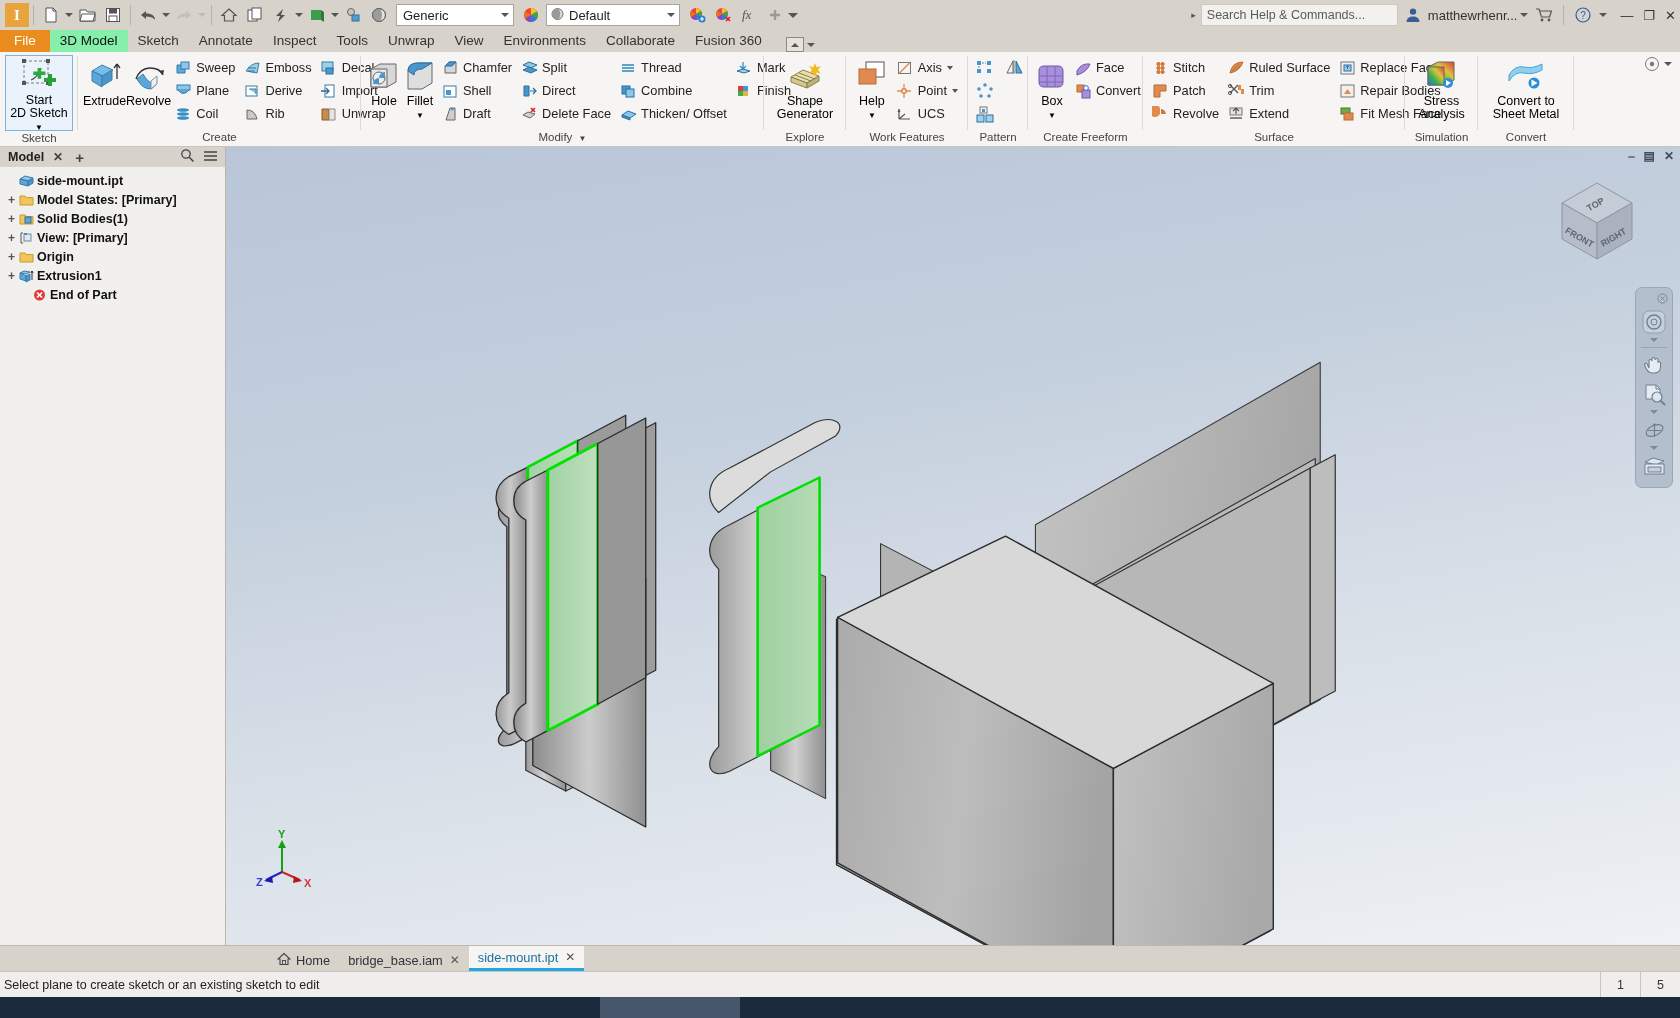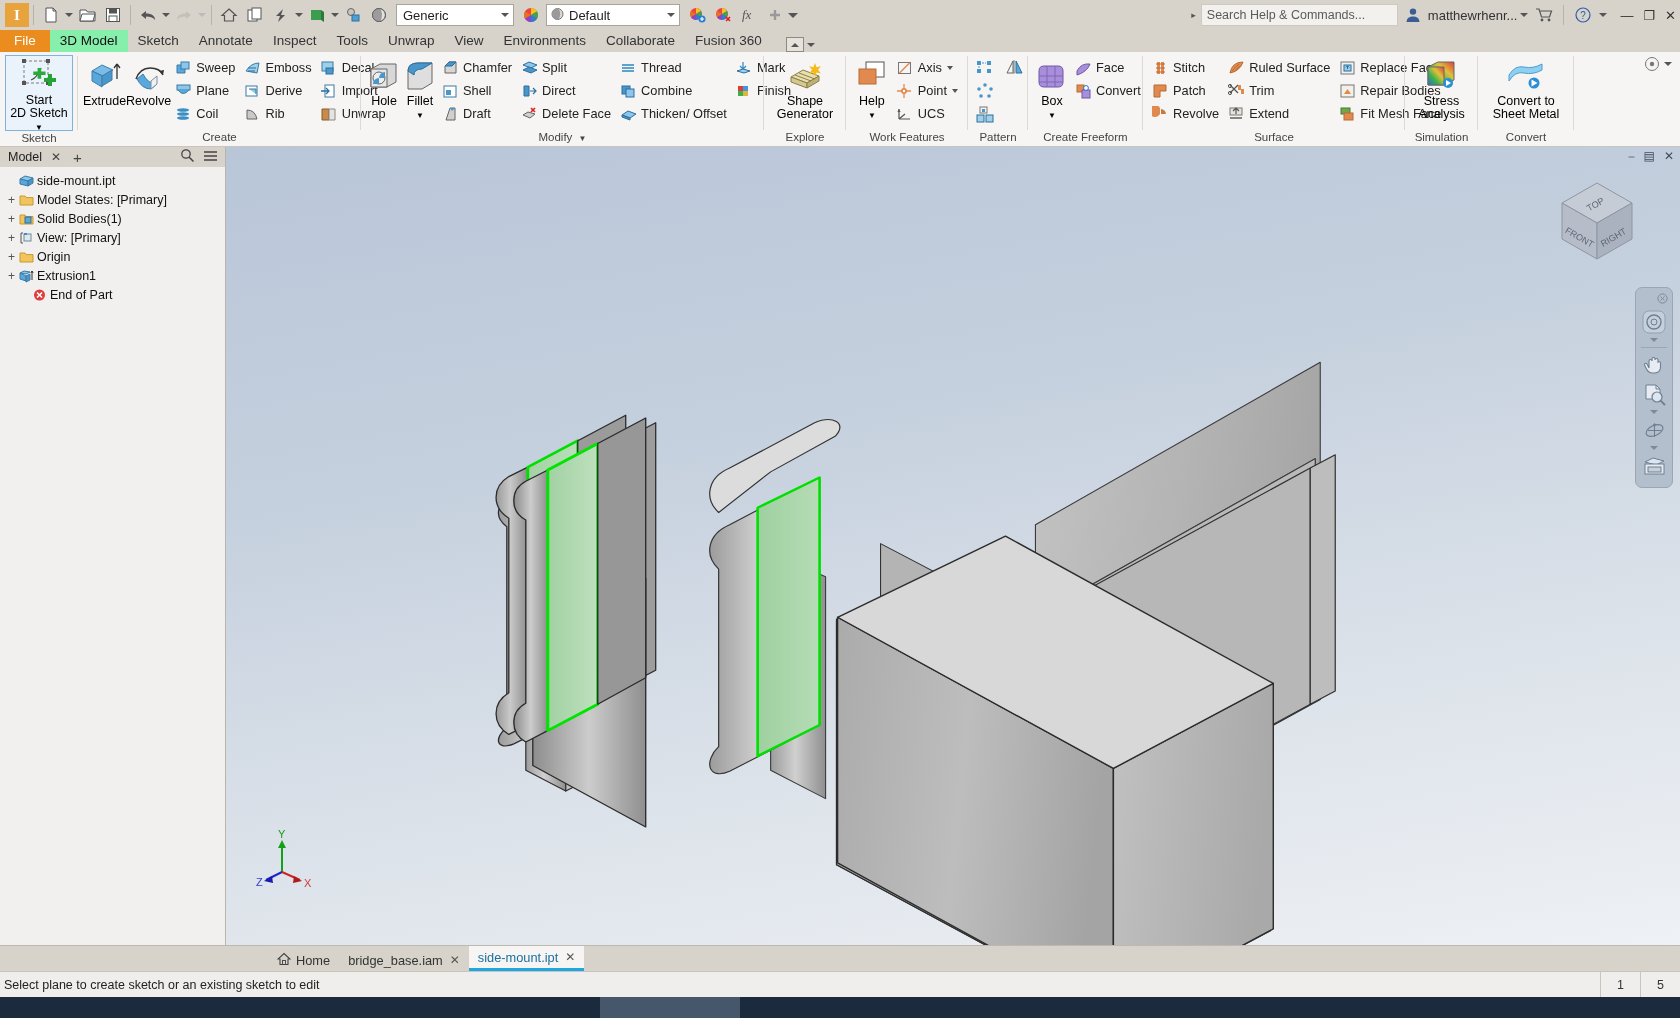--- a/index.html
+++ b/index.html
@@ -57,21 +57,21 @@
   .col3{display:flex;flex-direction:column;justify-content:flex-start;padding-top:1px;}
   .sm-btn{display:flex;align-items:center;height:23px;padding:0 5px 0 2px;cursor:default;}
   .sm-btn .si{width:20px;height:20px;display:flex;align-items:center;justify-content:center;margin-right:3px;}
   .sm-btn .sl{font-size:12.8px;color:#222;white-space:nowrap;}
   .drop-tri{width:0;height:0;border-left:3.5px solid transparent;border-right:3.5px solid transparent;
      border-top:4px solid #555;margin-left:5px;}
   .tri-down{width:0;height:0;border-left:4px solid transparent;border-right:4px solid transparent;
      border-top:4px solid #555;}
 
   
-  .main{flex:1;display:flex;min-height:0;}
+  .main{flex:1;display:flex;min-height:0;font-weight:bold;}
 
   
   .browser{width:225px;background:#f1f0ee;display:flex;flex-direction:column;border-right:1px solid #b9b5ad;}
   .browser-head{height:20px;background:#d7d3cb;display:flex;align-items:center;padding:0 4px;}
   .bh-tab{font-size:12.5px;padding:2px 4px;color:#222;}
   .bh-x{font-size:12px;color:#444;margin-left:5px;cursor:default;}
   .bh-plus{font-size:15px;color:#444;margin-left:12px;cursor:default;}
   .bh-right{margin-left:auto;display:flex;gap:8px;align-items:center;padding-right:3px;}
   .tree{padding:4px 0 0 3px;font-size:12.5px;}
   .node{display:flex;align-items:center;height:19px;padding-left:2px;cursor:default;white-space:nowrap;}

